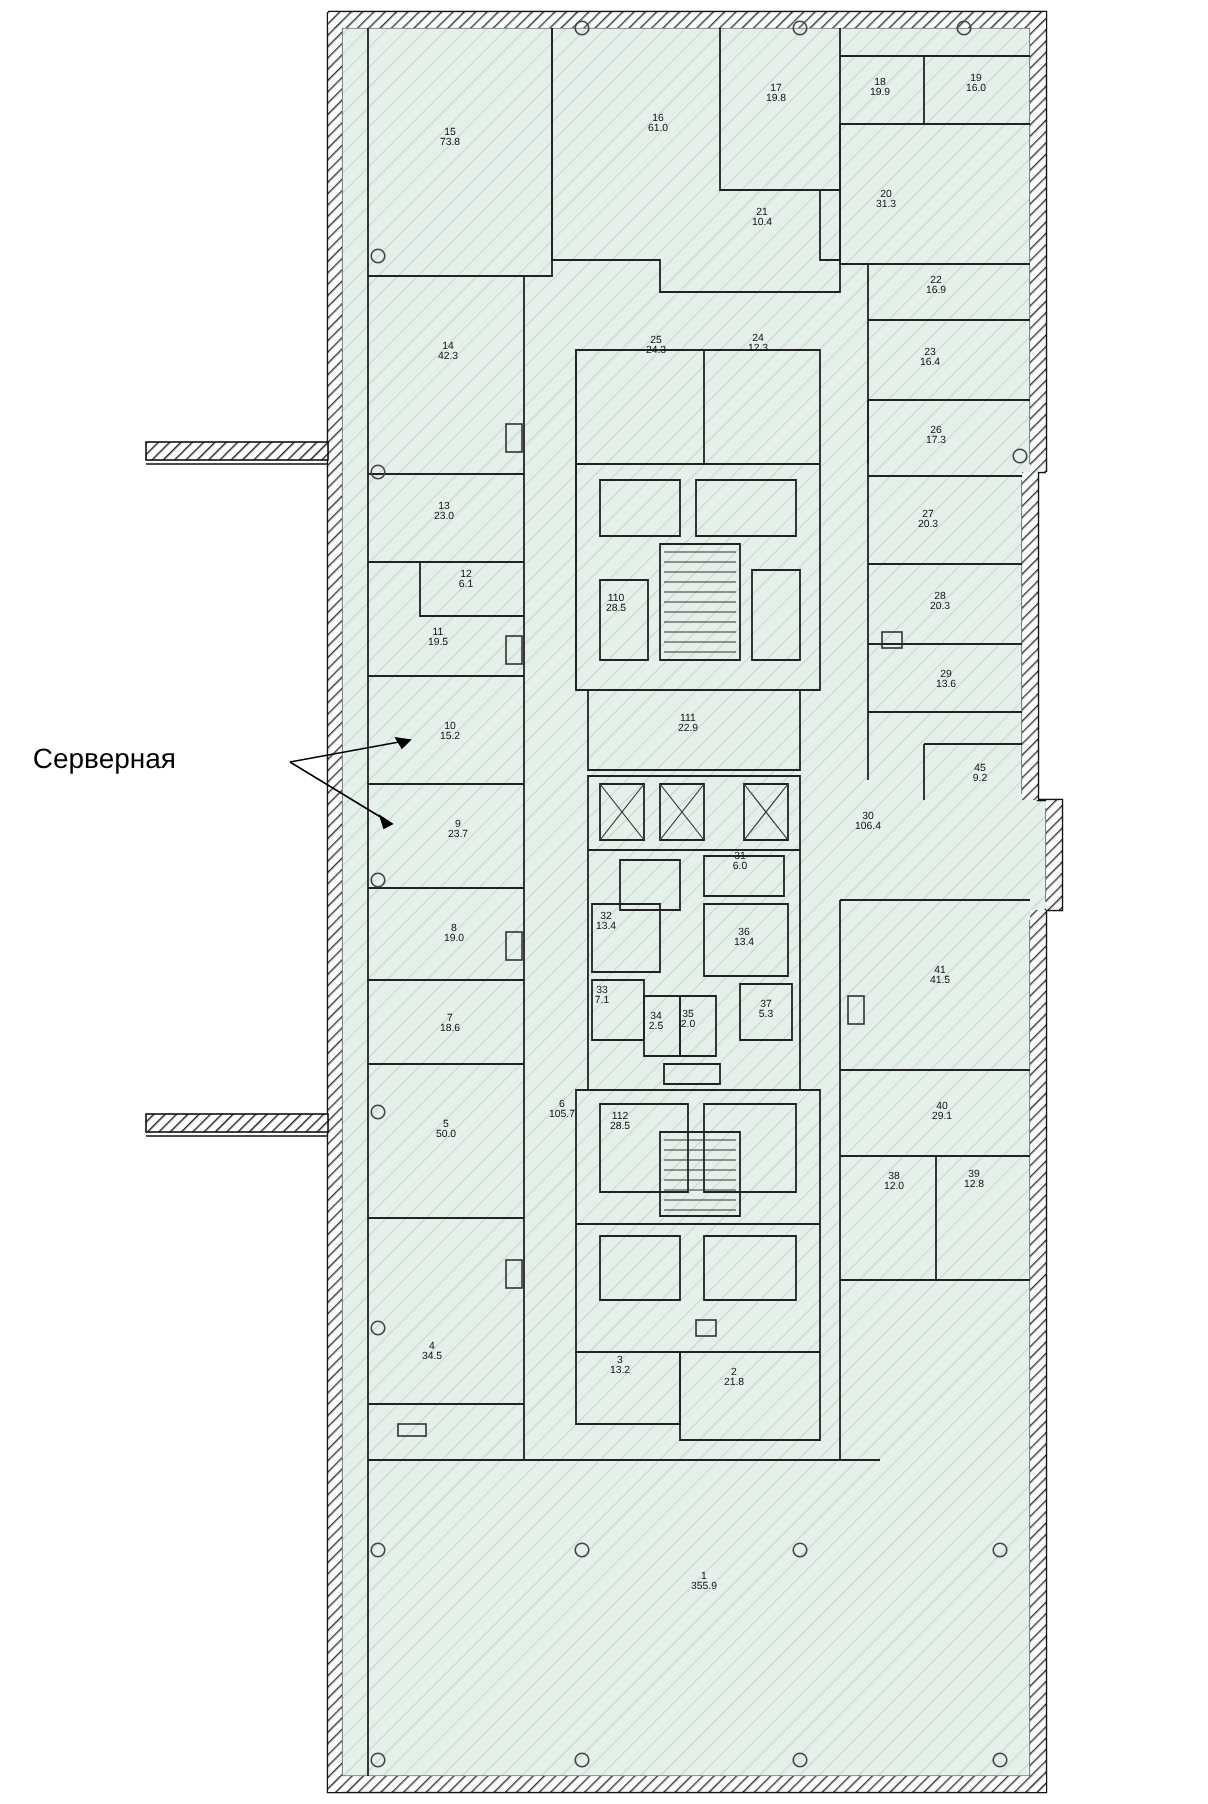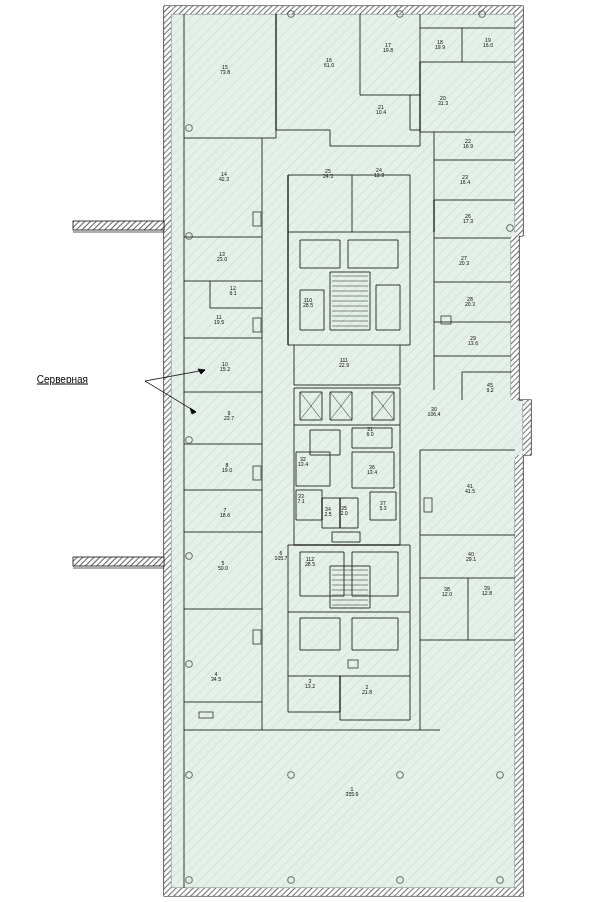--- a/index.html
+++ b/index.html
@@ -2,21 +2,21 @@
 <html><head>
 <meta charset="utf-8">
 <style>
   html,body{margin:0;padding:0;background:#ffffff;}
   body{width:604px;height:902px;font-family:"Liberation Sans",sans-serif;overflow:hidden;}
   #plan{position:relative;width:604px;height:902px;background:#ffffff;}
   svg{display:block;}
   .roomlabel{position:absolute;text-align:center;font-family:"Liberation Sans",sans-serif;color:#111;line-height:1.05;white-space:nowrap;pointer-events:none;}
   .roomlabel .num{display:block;font-size:5.2px;}
   .roomlabel .area{display:block;font-size:5.2px;}
-  .annot{position:absolute;font-size:10px;color:#000;font-family:"Liberation Sans",sans-serif;white-space:nowrap;text-decoration:underline;}
+  .annot{position:absolute;font-size:14px;color:#000;font-family:"Liberation Sans",sans-serif;white-space:nowrap;}
 </style>
 </head>
 <body>
 
 <div id="plan">
 
   <svg width="604" height="902" viewBox="0 0 604 902">
     <defs>
       <pattern id="hatch" width="7" height="7" patternTransform="rotate(45)" patternUnits="userSpaceOnUse">
         <rect width="7" height="7" fill="#e6f0ea"></rect>

